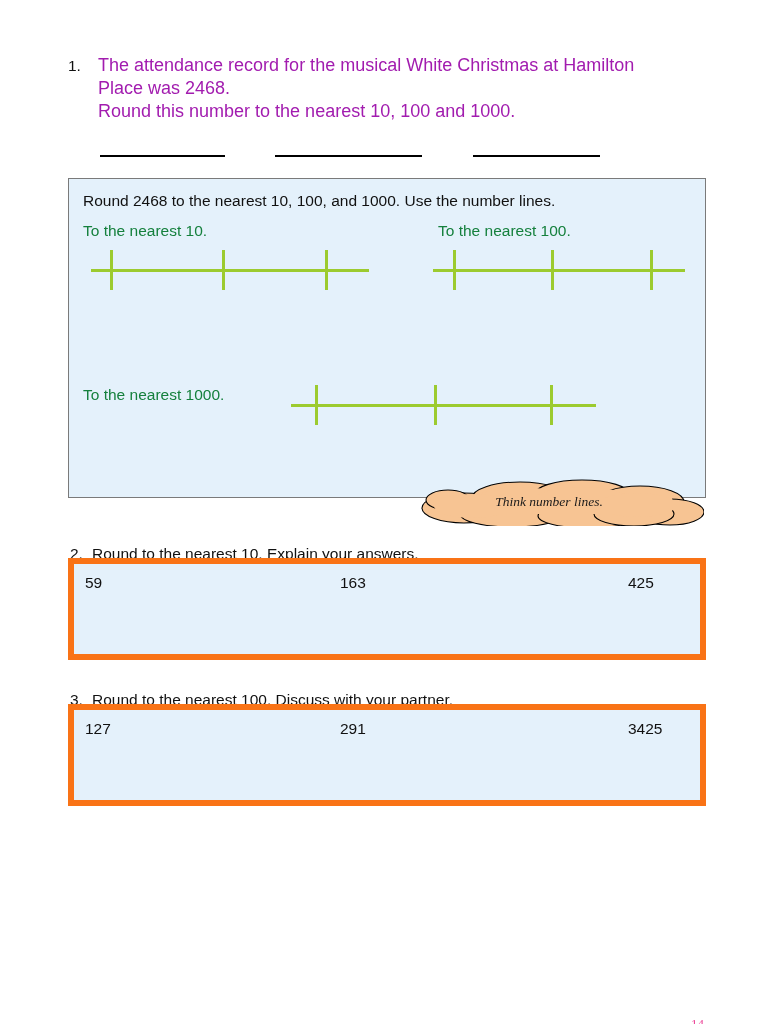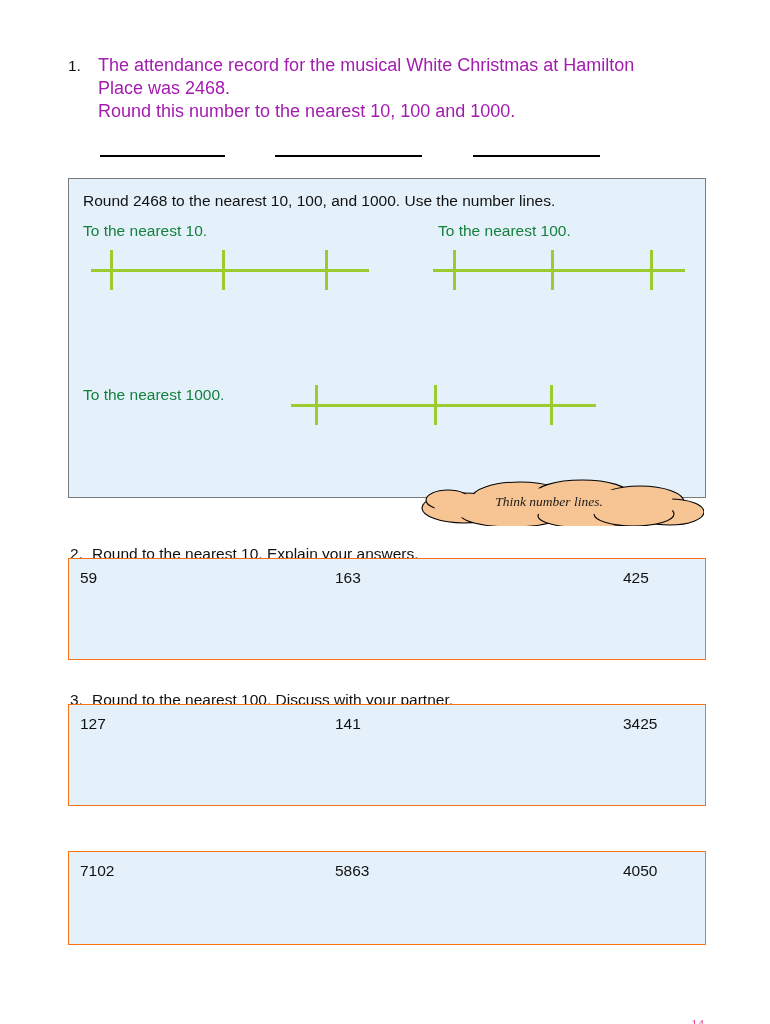--- a/index.html
+++ b/index.html
@@ -174,21 +174,21 @@
     white-space: nowrap;
     margin-top: 6px;
   }
   .qhead .n { display: inline-block; width: 22px; }
 
   .workbox {
     position: absolute;
     left: 68px;
     width: 638px;
     background: #e4f1fb;
-    border: 1px solid #f97316;
+    border: 6px solid #f97316;
     box-sizing: border-box;
   }
   .wb-num {
     position: absolute;
     font-size: 15.5px;
     line-height: 20px;
     color: #111;
     top: 9px;
   }
   .wb-c1 { left: 11px; }
@@ -296,25 +296,20 @@
     <div class="wb-num wb-c1">59</div>
     <div class="wb-num wb-c2">163</div>
     <div class="wb-num wb-c3">425</div>
   </div>
 
   <div class="qhead q3head">
     <span class="n">3.</span><span>Round to the nearest 100. Discuss with your partner.</span>
   </div>
   <div class="workbox q3box">
     <div class="wb-num wb-c1">127</div>
-    <div class="wb-num wb-c2">141</div>
+    <div class="wb-num wb-c2">291</div>
     <div class="wb-num wb-c3">3425</div>
   </div>
 
-  <div class="workbox q4box">
-    <div class="wb-num wb-c1">7102</div>
-    <div class="wb-num wb-c2">5863</div>
-    <div class="wb-num wb-c3">4050</div>
-  </div>
 
   <div class="pagenum">14</div>
 
 </div>
 
 </body></html>

